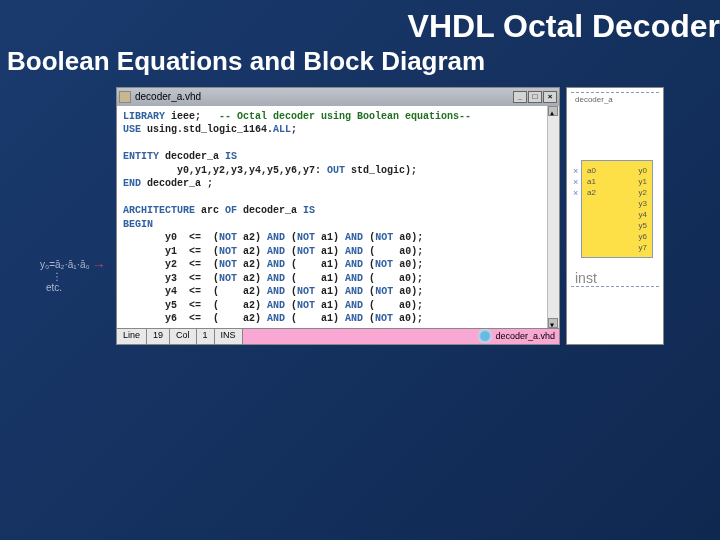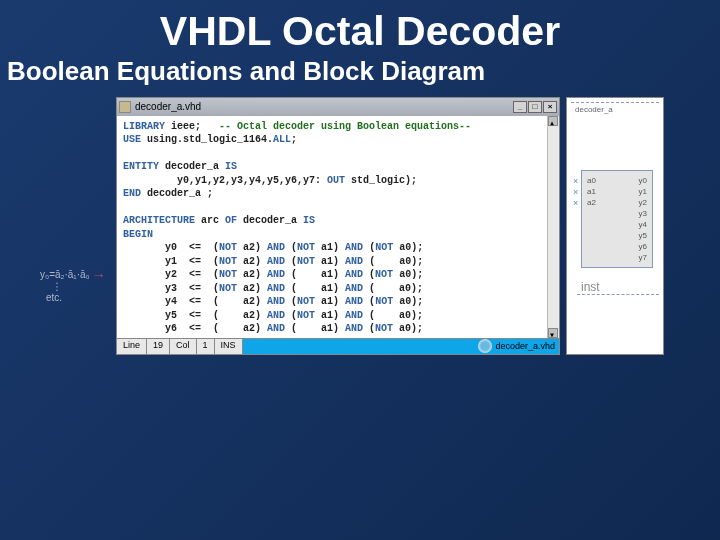--- a/index.html
+++ b/index.html
@@ -5,23 +5,23 @@
   * { box-sizing: border-box; margin: 0; padding: 0; }
   body {
     width: 720px;
     height: 540px;
     background: linear-gradient(135deg, #1a3a6e 0%, #0f2850 100%);
     font-family: Arial, sans-serif;
     overflow: hidden;
   }
   .title {
     color: #fff;
-    font-size: 41px;
-    font-weight: bold;
-    text-align: center;
+    font-size: 32px;
+    font-weight: bold;
+    text-align: right;
     padding-top: 8px;
   }
   .subtitle {
     color: #fff;
     font-size: 26px;
     font-weight: bold;
     text-align: left;
     line-height: 1.15;
     padding: 2px 0 10px 7px;
   }
@@ -93,21 +93,21 @@
     background: #e8e8e8;
     border-left: 1px solid #bbb;
   }
   .scroll-thumb {
     background: #c0c0c0;
     border: 1px solid #888;
     width: 10px;
     height: 10px;
   }
   .statusbar {
-    background: #0ea5e9;
+    background: #f9a8d4;
     height: 16px;
     display: flex;
     font-family: Tahoma, sans-serif;
     font-size: 9px;
     border-top: 1px solid #888;
   }
   .status-cell {
     padding: 1px 6px;
     border-right: 1px solid #888;
     background: #e8e8e8;
@@ -133,21 +133,21 @@
   }
   .bd-title {
     font-size: 8px;
     color: #666;
     text-align: left;
     padding: 2px 0 6px 4px;
     border-top: 1px dashed #8899bb;
   }
   .bd-box {
     border: 1px solid #8899bb;
-    background: #e5e5e5;
+    background: #fde047;
     padding: 4px 2px;
     font-size: 8px;
     position: relative;
     margin: 50px 6px 8px 10px;
   }
   .bd-row {
     display: flex;
     justify-content: space-between;
     padding: 1px 3px;
     color: #555;
@@ -156,25 +156,24 @@
     position: relative;
   }
   .bd-pin-left::before {
     content: "×";
     position: absolute;
     left: -14px;
     color: #6688cc;
     font-size: 9px;
   }
   .bd-inst {
-    font-size: 12px;
+    font-size: 14px;
     color: #888;
     padding: 4px 0 0 4px;
     border-bottom: 1px dashed #8899bb;
-    margin-left: 6px;
   }
 </style>
 </head>
 <body>
 
 <div class="title">VHDL Octal Decoder</div>
 <div class="subtitle">Boolean Equations and Block Diagram</div>
 
 <div class="content-area">
 

